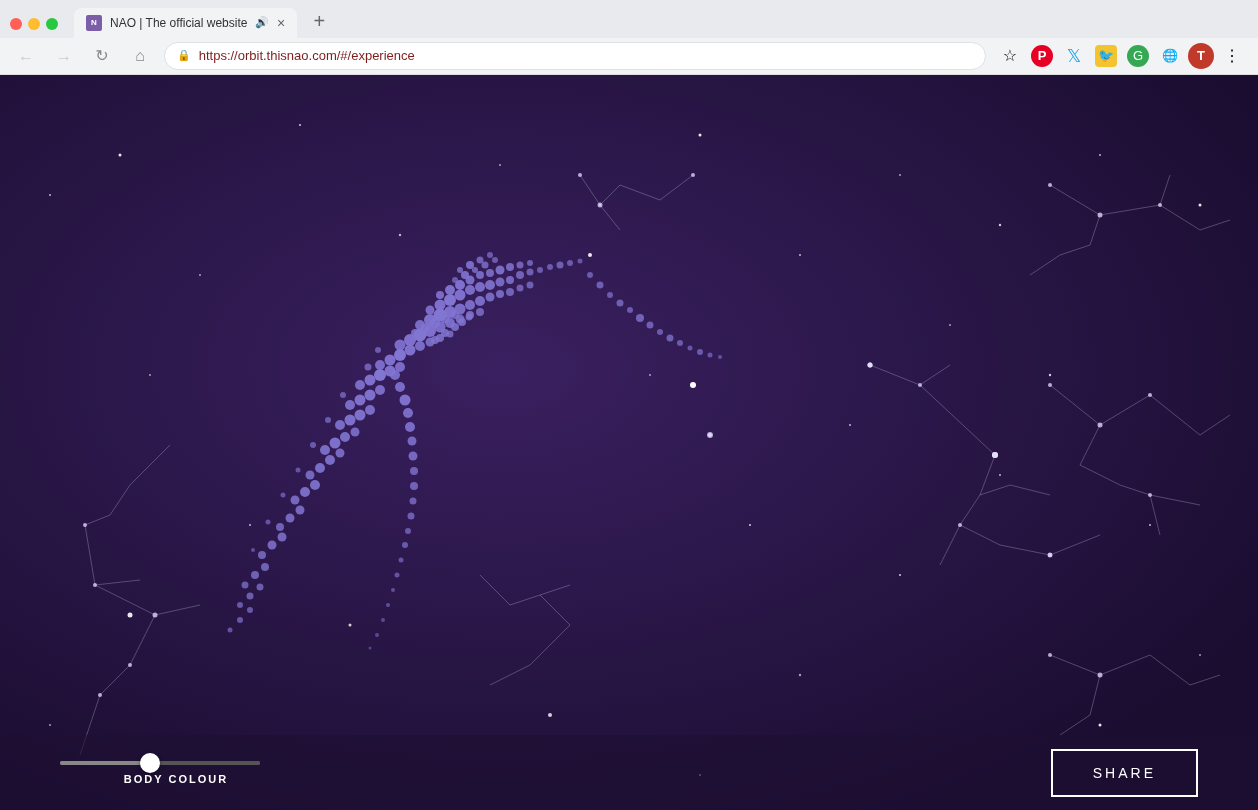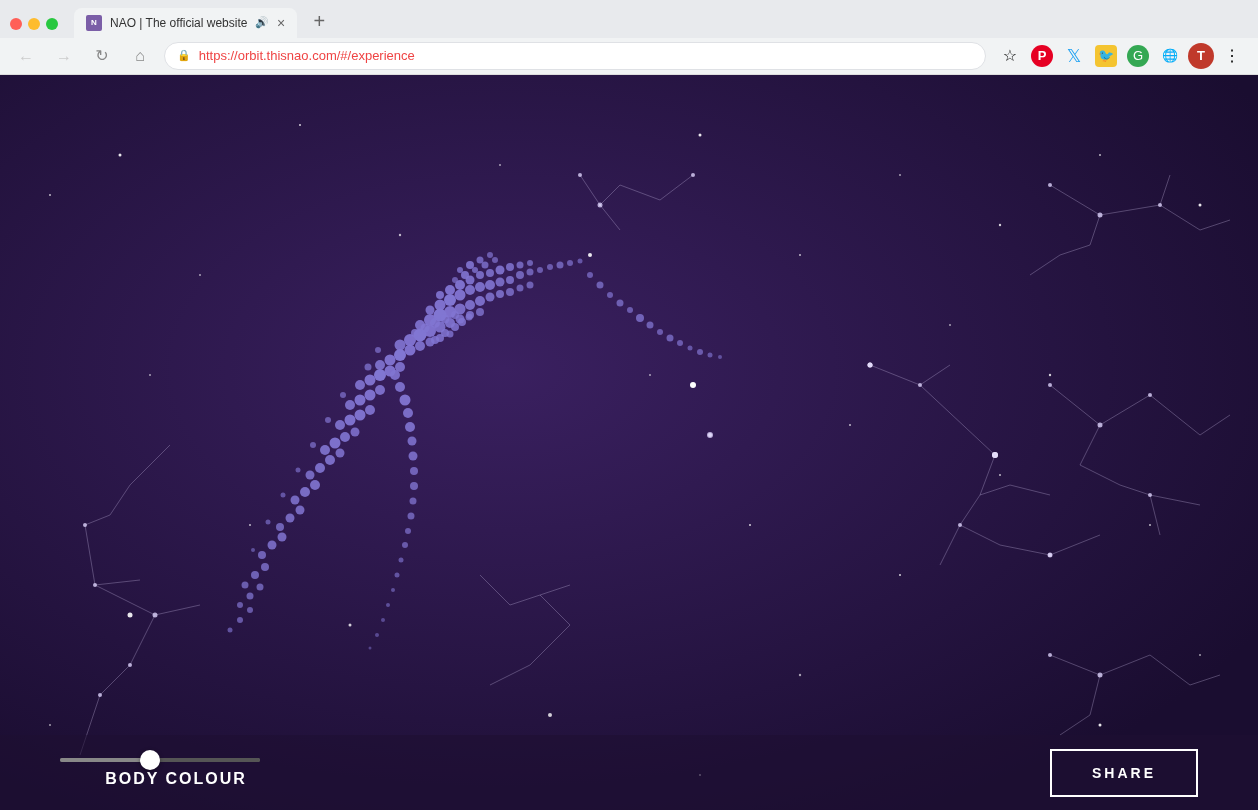--- a/index.html
+++ b/index.html
@@ -85,21 +85,21 @@
       display: flex;
       align-items: center;
       background: white;
       border-radius: 20px;
       padding: 0 12px;
       height: 28px;
       border: 1px solid #dfe1e5;
       gap: 8px;
     }
     .lock-icon { font-size: 11px; color: #555; }
-    .address-text { font-size: 13px; color: #ef4444; flex: 1; }
+    .address-text { font-size: 13px; color: #7f1d1d; flex: 1; }
     .toolbar-icons {
       display: flex; align-items: center; gap: 4px;
     }
     .toolbar-icon {
       width: 28px; height: 28px;
       border-radius: 50%;
       display: flex; align-items: center; justify-content: center;
       cursor: pointer; border: none; background: none;
       font-size: 16px;
     }
@@ -178,33 +178,33 @@
     .slider-thumb {
       width: 20px; height: 20px;
       background: white;
       border-radius: 50%;
       position: absolute;
       top: 50%; transform: translateY(-50%);
       box-shadow: 0 1px 4px rgba(0,0,0,0.4);
       cursor: pointer;
     }
     .slider-label {
-      font-size: 16px;
+      font-size: 11px;
       font-weight: 600;
       letter-spacing: 2px;
       color: white;
       text-transform: uppercase;
       margin-left: 32px;
     }
     .share-button {
       border: 2px solid white;
       background: transparent;
       color: white;
       font-size: 14px;
-      font-weight: 700;
+      font-weight: 400;
       letter-spacing: 3px;
       padding: 14px 40px;
       cursor: pointer;
       text-transform: uppercase;
     }
   </style>
 </head>
 <body>
 
 <div class="browser-chrome">

